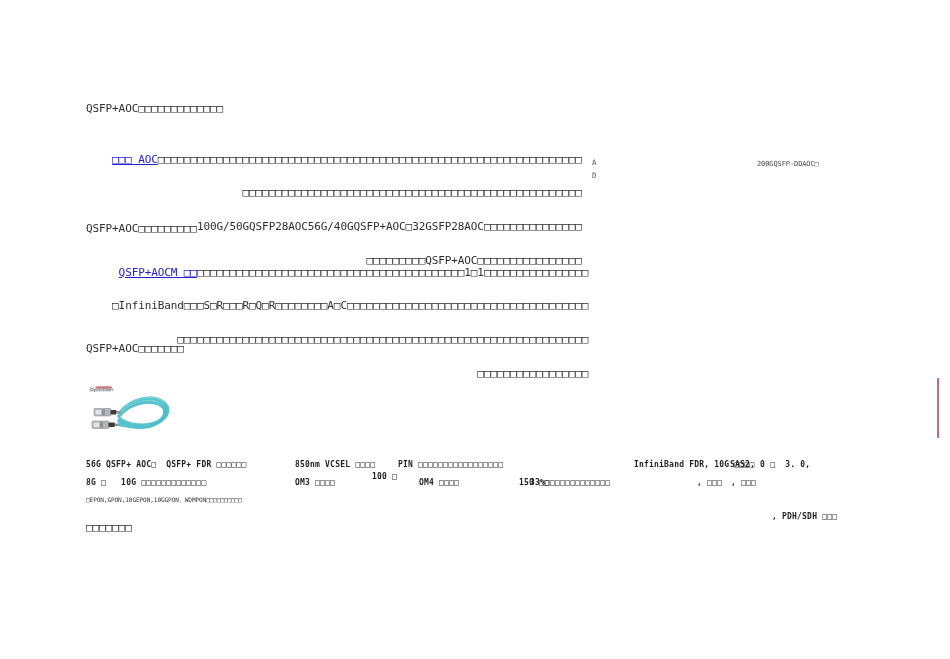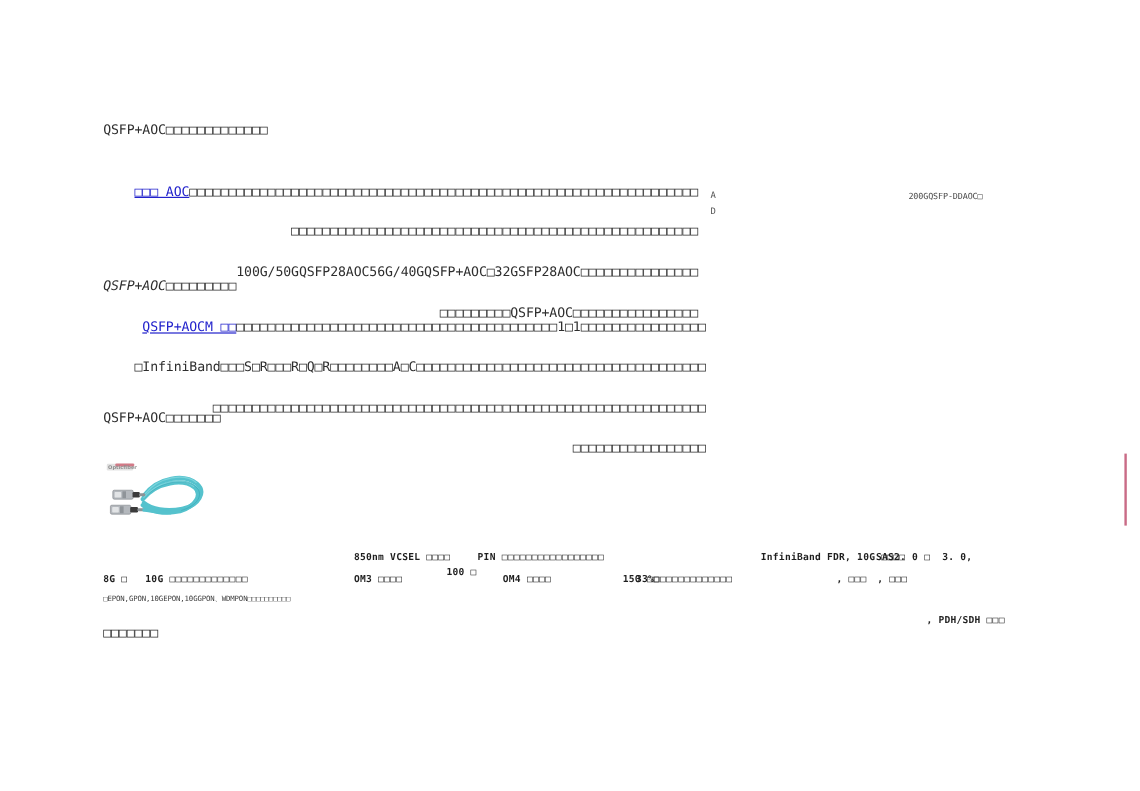--- a/index.html
+++ b/index.html
@@ -139,21 +139,21 @@
 
   <div class="blk tofu" style="left:86px; top:101px;">QSFP+AOC□□□□□□□□□□□□□</div>
 
   <div class="blk tofu" style="left:86px; top:135px;">
     <span class="lnk">□□□ AOC</span><span>□□□□□□□□□□□□□□□□□□□□□□□□□□□□□□□□□□□□□□□□□□□□□□□□□□□□□□□□□□□□□□□□□</span><br>
     <span>□□□□□□□□□□□□□□□□□□□□□□□□□□□□□□□□□□□□□□□□□□□□□□□□□□□□</span><br>
     <span>100G/50GQSFP28AOC56G/40GQSFP+AOC□32GSFP28AOC□□□□□□□□□□□□□□□</span><br>
     <span>□□□□□□□□□QSFP+AOC□□□□□□□□□□□□□□□□</span>
   </div>
 
-  <div class="blk tofu" style="left:86px; top:231px;font-style:italic;">QSFP+AOC□□□□□□□□□</div>
+  <div class="blk tofu" style="left:86px; top:221px;">QSFP+AOC□□□□□□□□□</div>
 
   <div class="blk tofu" style="left:86px; top:248px;">
     <span class="lnk">QSFP+AOCM □□</span><span>□□□□□□□□□□□□□□□□□□□□□□□□□□□□□□□□□□□□□□□□□1□1□□□□□□□□□□□□□□□□</span><br>
     <span>□InfiniBand□□□S□R□□□R□Q□R□□□□□□□□A□C□□□□□□□□□□□□□□□□□□□□□□□□□□□□□□□□□□□□□</span><br>
     <span>□□□□□□□□□□□□□□□□□□□□□□□□□□□□□□□□□□□□□□□□□□□□□□□□□□□□□□□□□□□□□□□</span><br>
     <span>□□□□□□□□□□□□□□□□□</span>
   </div>
 
   <div class="blk tofu" style="left:86px; top:341px;">QSFP+AOC□□□□□□□</div>
 
@@ -192,20 +192,21 @@
         <rect x="6" y="38" width="17" height="7.5" rx="1.2" fill="#b4b8bd" stroke="#7d8287" stroke-width="0.5"></rect>
         <rect x="7.5" y="39.5" width="5.5" height="4.5" rx="0.6" fill="#e2e4e6"></rect>
         <rect x="14" y="38.9" width="3" height="5.8" fill="#8f9499"></rect>
         <rect x="22.5" y="39.4" width="6.5" height="4.6" rx="1" fill="#3b3b3b"></rect>
         <rect x="28.5" y="40.5" width="6" height="2.6" rx="1" fill="#8d9296"></rect>
         <path d="M34 42 C40 42.6, 48 44, 56 44.2" stroke="#55c2cd" stroke-width="3" fill="none" stroke-linecap="round"></path>
       </g>
     </svg>
   </div>
 
+  <div class="spec tofu" style="left:86px; top:456px;">56G QSFP+ AOC□  QSFP+ FDR □□□□□□</div>
   <div class="spec tofu" style="left:295px; top:456px;">850nm VCSEL □□□□</div>
   <div class="spec tofu" style="left:398px; top:456px;">PIN □□□□□□□□□□□□□□□□□</div>
   <div class="spec tofu" style="left:634px; top:456px;">InfiniBand FDR, 10G □□□□</div>
   <div class="spec tofu" style="left:730px; top:456px;">SAS2. 0 □  3. 0,</div>
 
   <div class="spec tofu" style="left:86px; top:474px;">8G □   10G □□□□□□□□□□□□□</div>
   <div class="spec tofu" style="left:295px; top:474px;">OM3 □□□□</div>
   <div class="spec tofu" style="left:372px; top:468px;">100 □</div>
   <div class="spec tofu" style="left:403px; top:474px;margin-left:16px;">OM4 □□□□</div>
   <div class="spec tofu" style="left:487px; top:474px;margin-left:32px;">150 □□</div>

